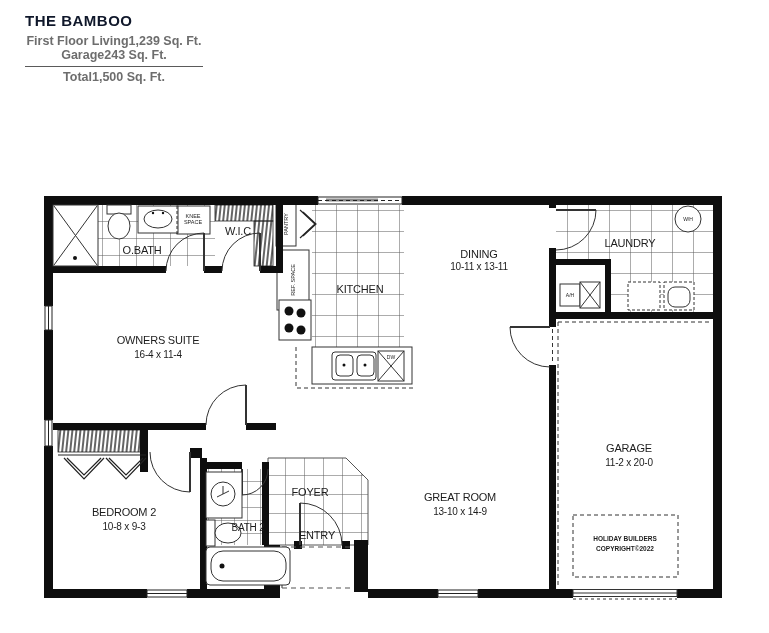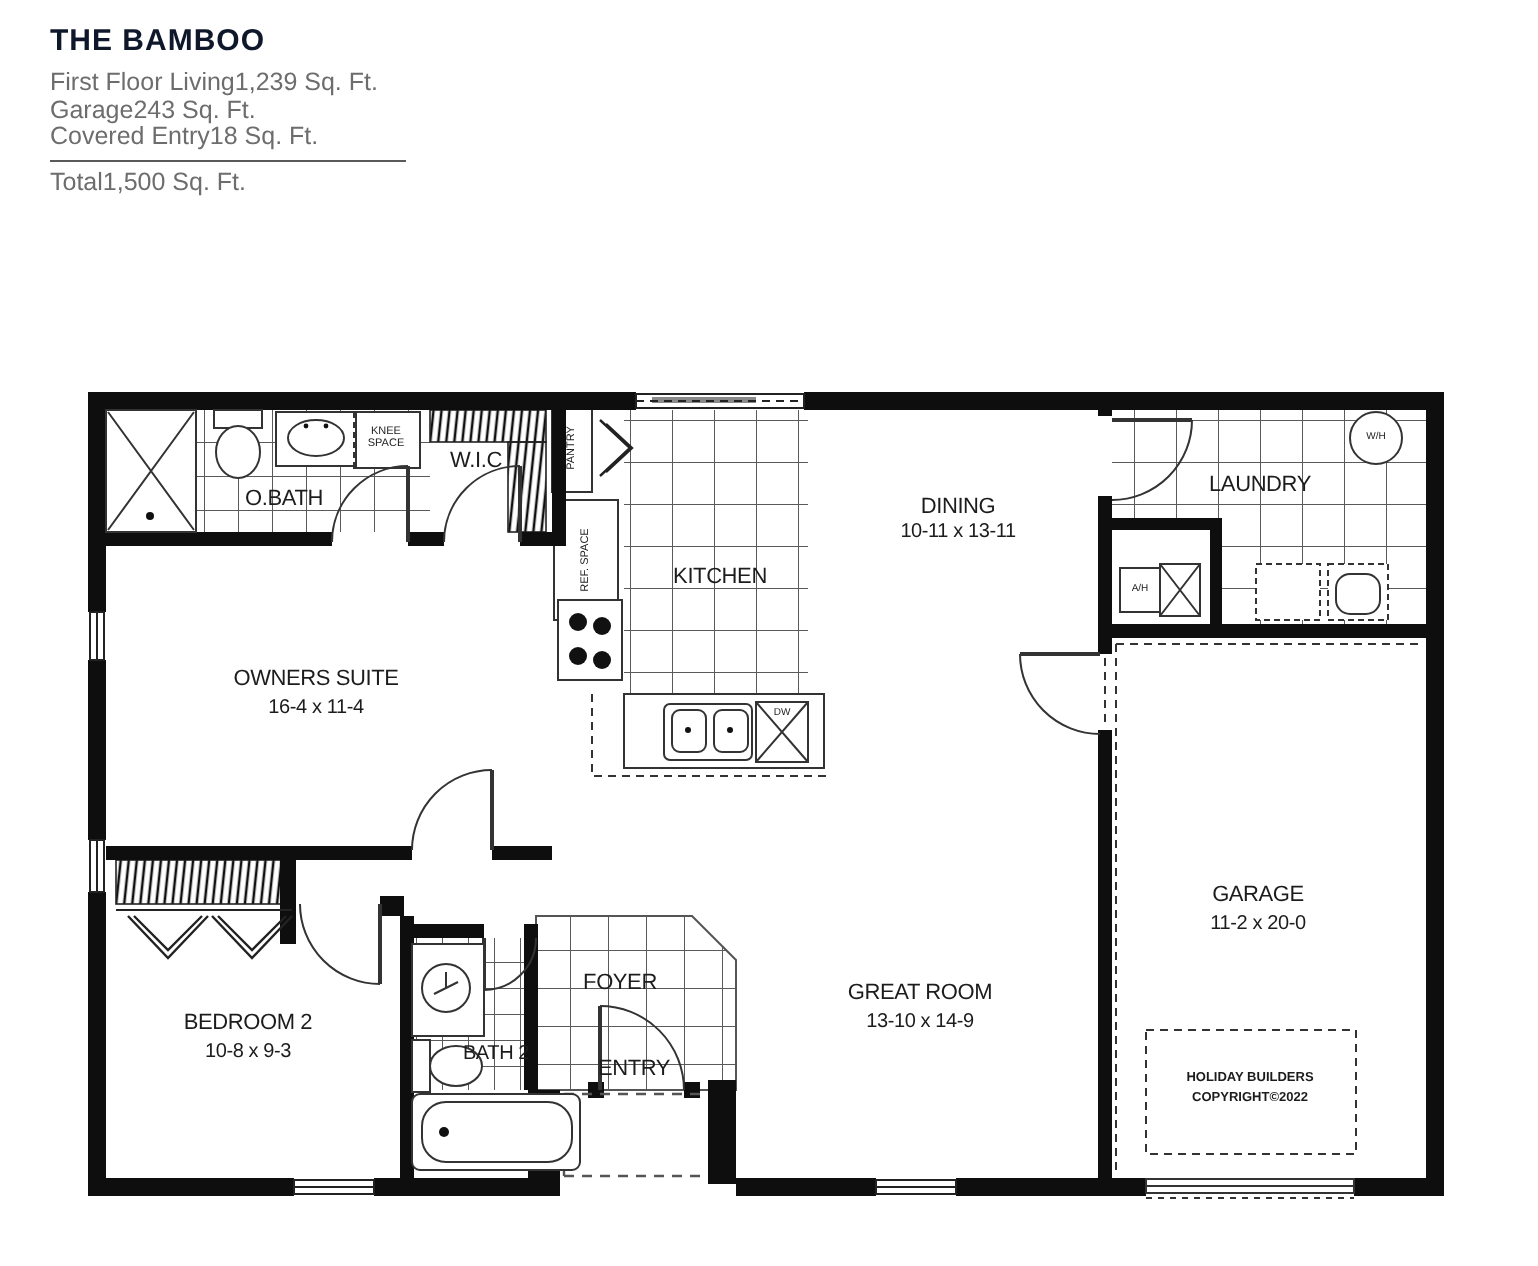--- a/index.html
+++ b/index.html
@@ -1,21 +1,21 @@
 <!DOCTYPE html>
 <html><head>
 <meta charset="utf-8">
 <style>
   html,body{margin:0;padding:0;background:#fff;}
   #stage{position:relative;width:769px;height:633px;background:#fff;overflow:hidden;
          font-family:"Liberation Sans",sans-serif;color:#1c1c1c;}
   
   .hdr{position:absolute;left:25px;top:12px;width:178px;}
   .hdr-title{font-size:15px;font-weight:bold;letter-spacing:.5px;color:#0f172a;margin-bottom:6px;}
-  .hdr-row{display:flex;justify-content:flex-start;font-size:12.5px;color:#6d6d6d;line-height:13.5px;}
+  .hdr-row{display:flex;justify-content:center;font-size:12.5px;color:#6d6d6d;line-height:13.5px;font-weight:bold;}
   .hdr-rule{border-top:1px solid #5a5a5a;margin:4px 0 4px 0;}
   
   .lb{position:absolute;transform:translate(-50%,-50%);white-space:nowrap;text-align:center;
       font-size:11px;letter-spacing:-.2px;color:#1c1c1c;line-height:11px;}
   .dim{font-size:10px;}
   .sm{font-size:5.5px;letter-spacing:0;line-height:6px;}
   .xs{font-size:5px;letter-spacing:0;}
   .rot{transform:translate(-50%,-50%) rotate(-90deg);}
   .pre{white-space:pre-line;}
   .cpy{font-size:6.5px;font-weight:bold;letter-spacing:0;line-height:7.5px;}
@@ -28,24 +28,20 @@
 
   <div class="hdr">
     <div class="hdr-title">THE BAMBOO</div>
     <div class="hdr-row">
       <span>First Floor Living</span>
       <span>1,239 Sq. Ft.</span>
     </div>
     <div class="hdr-row">
       <span>Garage</span>
       <span>243 Sq. Ft.</span>
-    </div>
-    <div class="hdr-row">
-      <span>Covered Entry</span>
-      <span>18 Sq. Ft.</span>
     </div>
     <div class="hdr-rule"></div>
     <div class="hdr-row">
       <span>Total</span>
       <span>1,500 Sq. Ft.</span>
     </div>
   </div>
 
   <svg width="769" height="633" viewBox="0 0 769 633">
     <defs>

